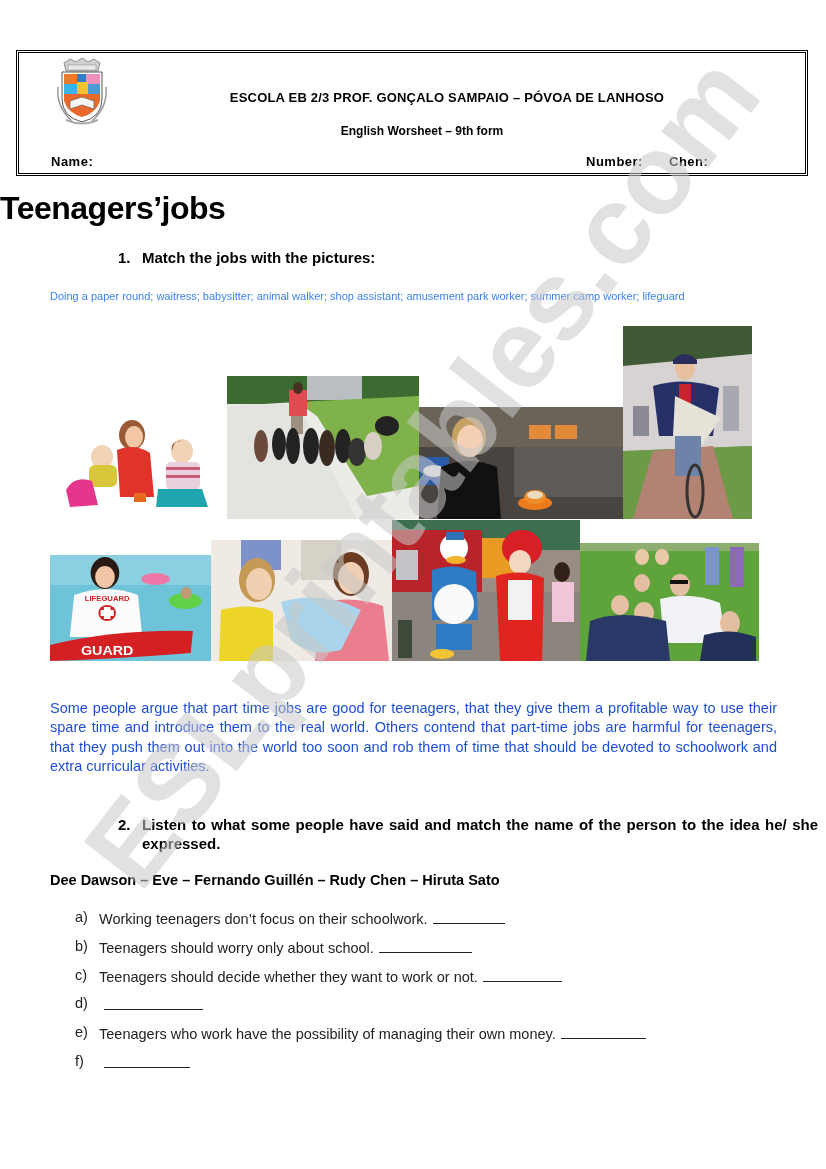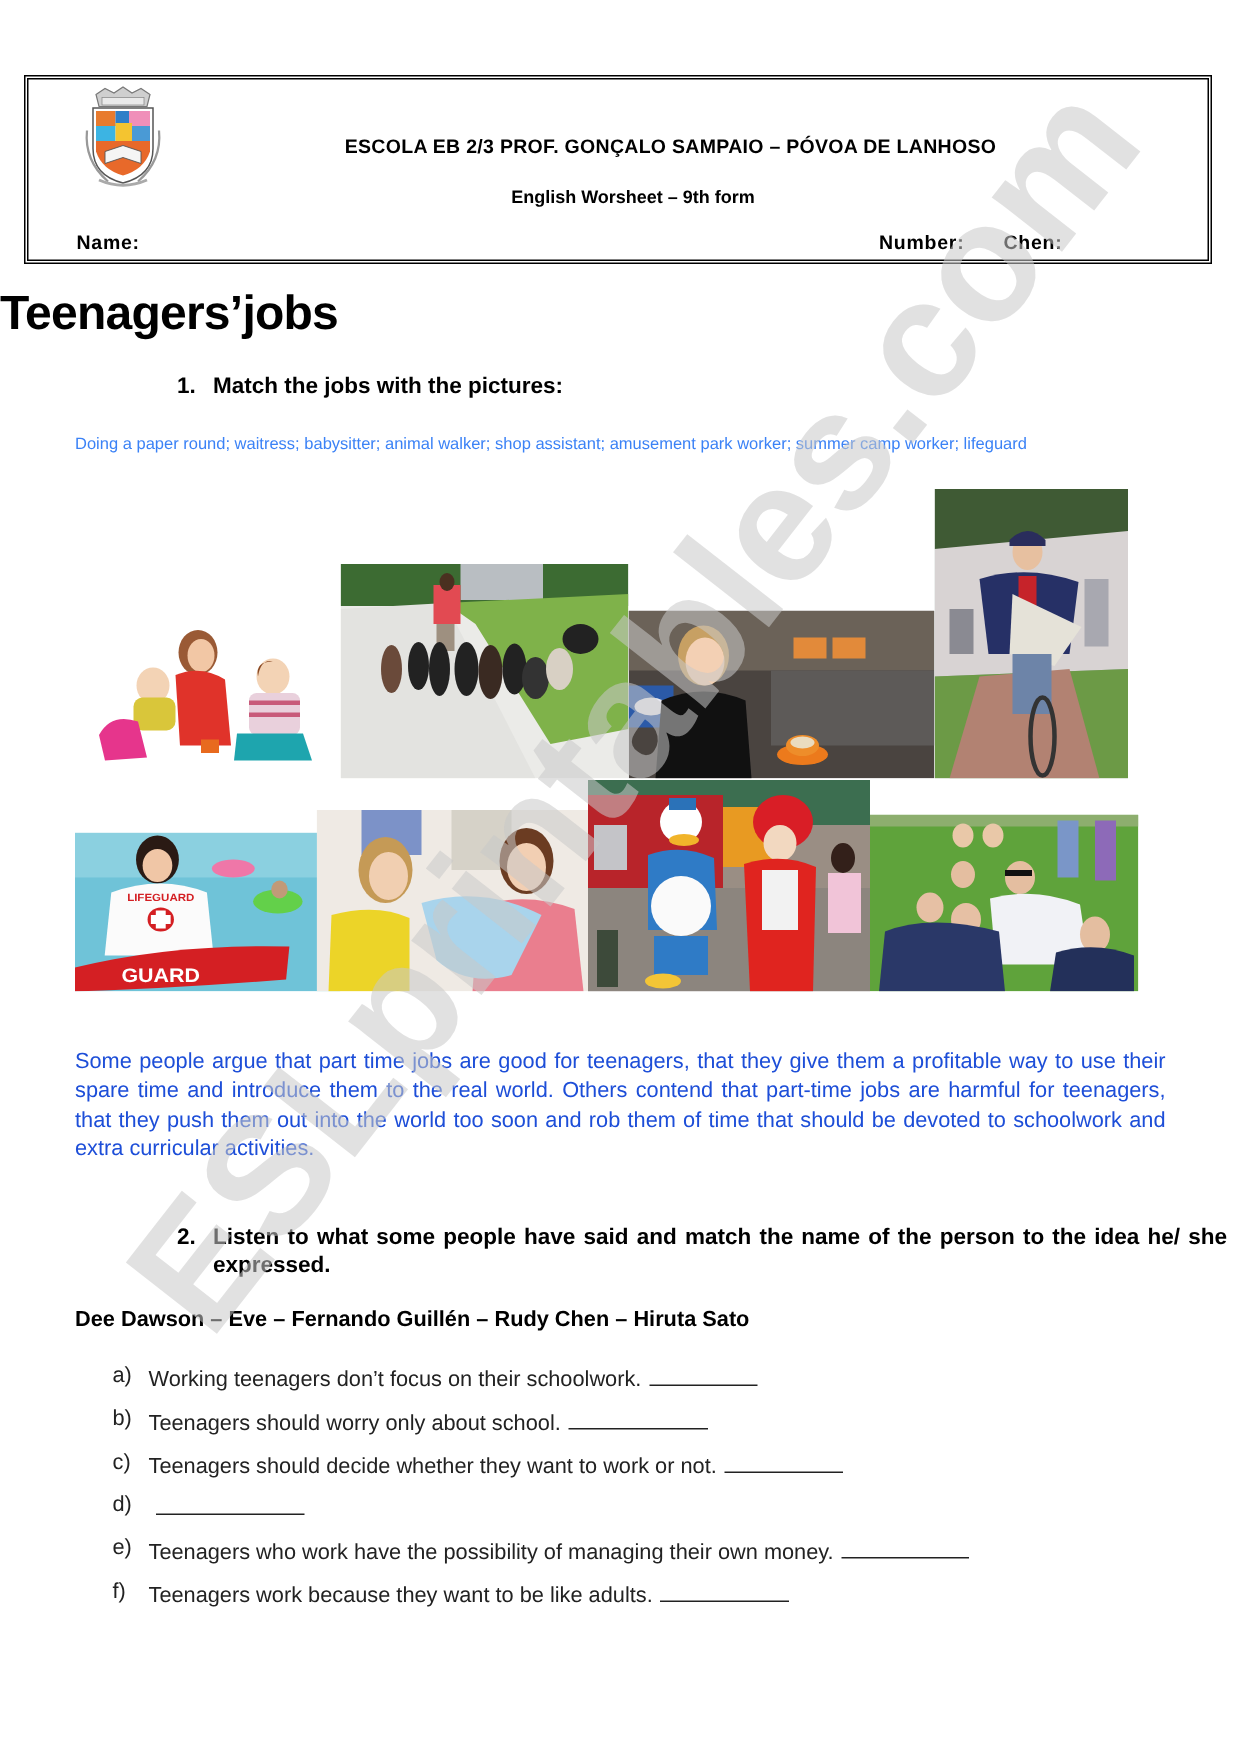--- a/index.html
+++ b/index.html
@@ -252,19 +252,19 @@
   <div class="item">
     <span class="letter">d)</span>
     <span><span class="blank" style="width:99px"></span></span>
   </div>
   <div class="item">
     <span class="letter">e)</span>
     <span><span>Teenagers who work have the possibility of managing their own money.</span><span class="blank" style="width:85px"></span></span>
   </div>
   <div class="item">
     <span class="letter">f)</span>
-    <span><span>Teenagers work because they want to be like adults.</span><span class="blank" style="width:86px"></span></span>
+    <span><span class="blank" style="width:86px"></span></span>
   </div>
 </div>
 
 <svg class="watermark" viewBox="0 0 826 1169">
   <text x="0" y="0" transform="translate(140,895) rotate(-52)" font-family="Liberation Sans, sans-serif" font-weight="bold" font-size="112" fill="#c8c8c8" fill-opacity="0.55">ESLprintables.com</text>
 </svg>
 
 </body></html>

